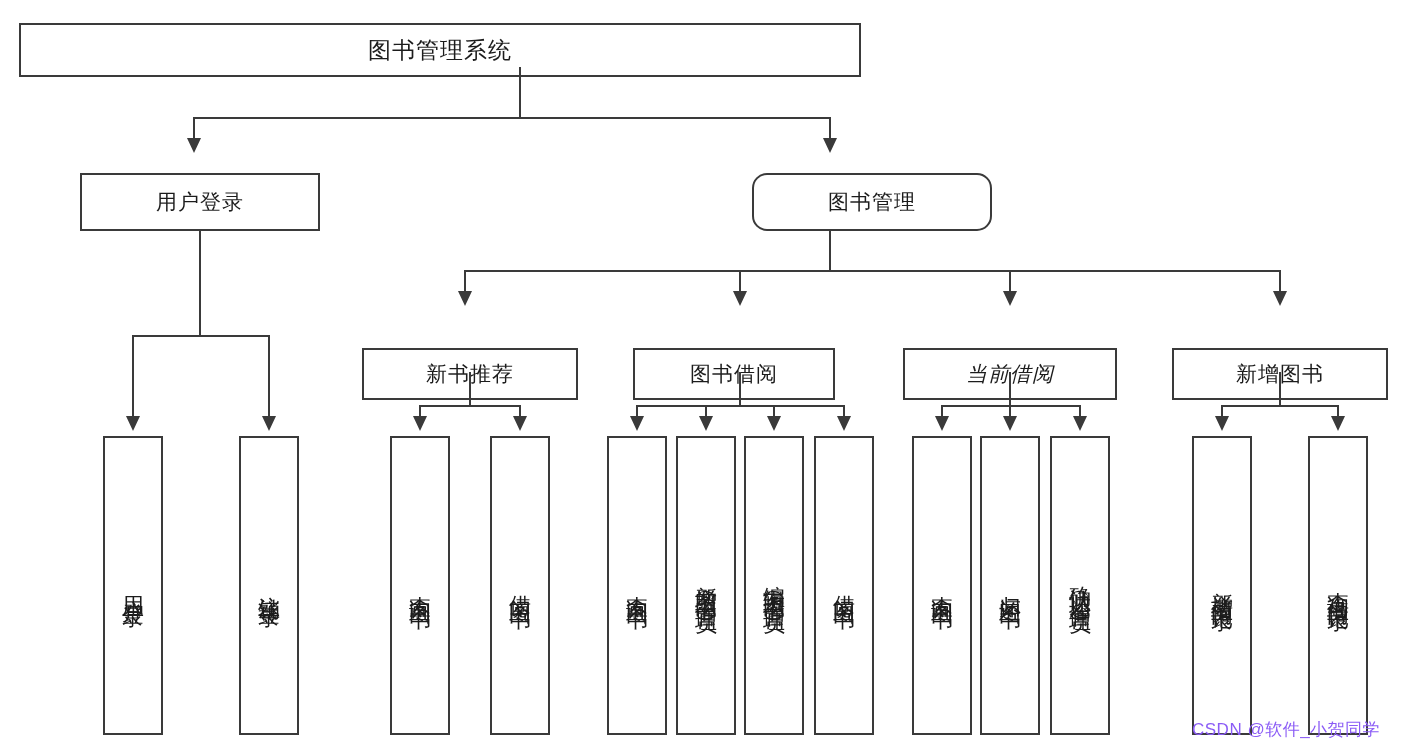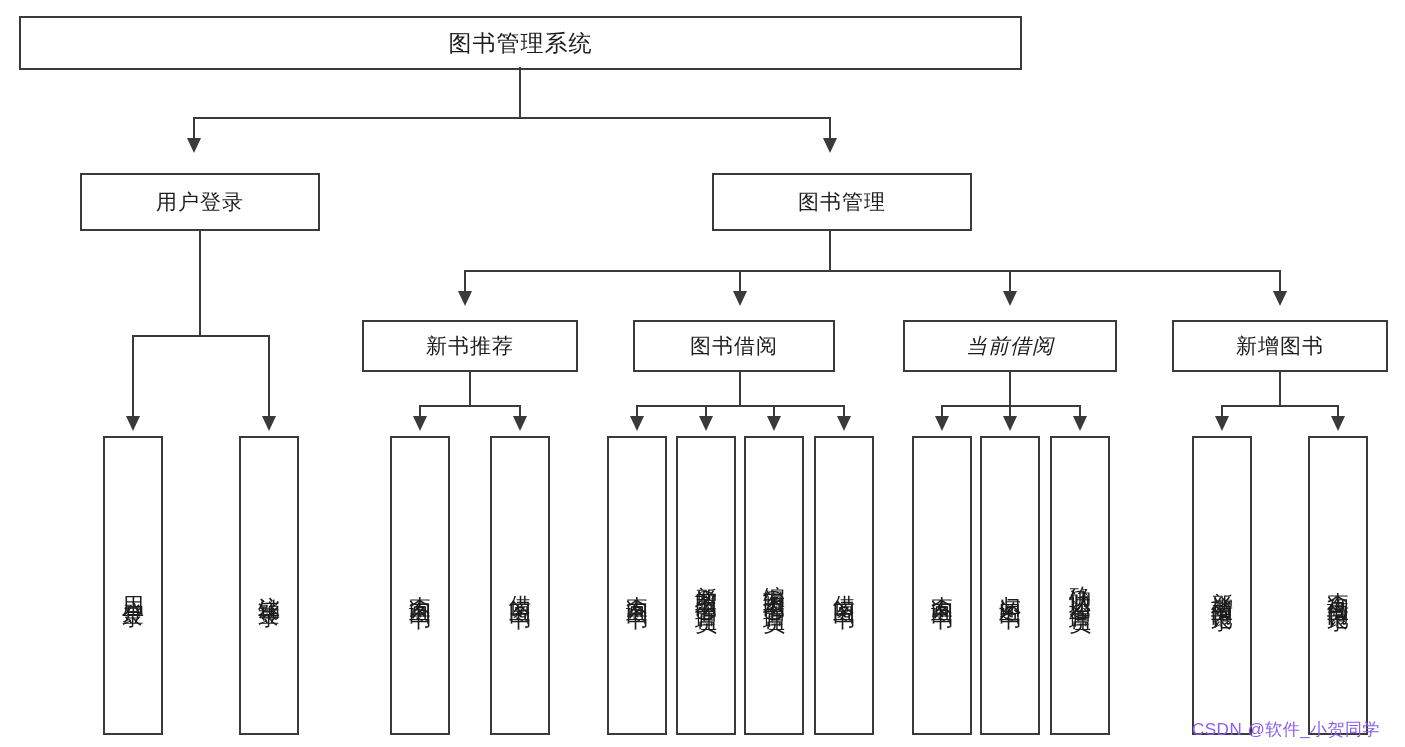--- a/index.html
+++ b/index.html
@@ -32,20 +32,21 @@
     font-size:23px;
     letter-spacing:1px;
   }
   .node.lvl1{
     font-size:21px;
     letter-spacing:1px;
   }
   .node.lvl2{
     font-size:21px;
     letter-spacing:1px;
+    margin-top:28px;
   }
   
   .node.leaf{
     font-size:22px;
     letter-spacing:3px;
     padding:8px 0;
     align-items:center;
   }
   .node.leaf .vtext{
     writing-mode:vertical-rl;
@@ -76,37 +77,37 @@
     white-space:nowrap;
     letter-spacing:0.5px;
     pointer-events:none;
   }
 </style>
 </head>
 <body>
 
 <div id="stage">
 
-  <div class="node root" style="left:19px;top:16px;width:1003px;height:54px;">
+  <div class="node root" style="left:19px;top:23px;width:842px;height:54px;">
     <span>图书管理系统</span>
   </div>
 
   <div class="ln v" style="left:519px;top:67px;width:2px;height:51px;"></div>
 
   <div class="ln h" style="left:193px;top:117px;width:637px;height:2px;"></div>
 
   <div class="ln v" style="left:193px;top:117px;width:2px;height:24px;"></div>
   <div class="arrow" style="left:187px;top:138px;"></div>
   <div class="ln v" style="left:829px;top:117px;width:2px;height:24px;"></div>
   <div class="arrow" style="left:823px;top:138px;"></div>
 
   <div class="node lvl1" style="left:80px;top:173px;width:240px;height:58px;">
     <span>用户登录</span>
   </div>
-  <div class="node lvl1" style="left:712px;top:173px;width:260px;height:58px;">
+  <div class="node lvl1" style="left:752px;top:173px;width:240px;height:58px;border-radius:15px;">
     <span>图书管理</span>
   </div>
 
   <div class="ln v" style="left:199px;top:231px;width:2px;height:105px;"></div>
   <div class="ln h" style="left:132px;top:335px;width:137px;height:2px;"></div>
   <div class="ln v" style="left:132px;top:335px;width:2px;height:84px;"></div>
   <div class="arrow" style="left:126px;top:416px;"></div>
   <div class="ln v" style="left:268px;top:335px;width:2px;height:84px;"></div>
   <div class="arrow" style="left:262px;top:416px;"></div>
 

